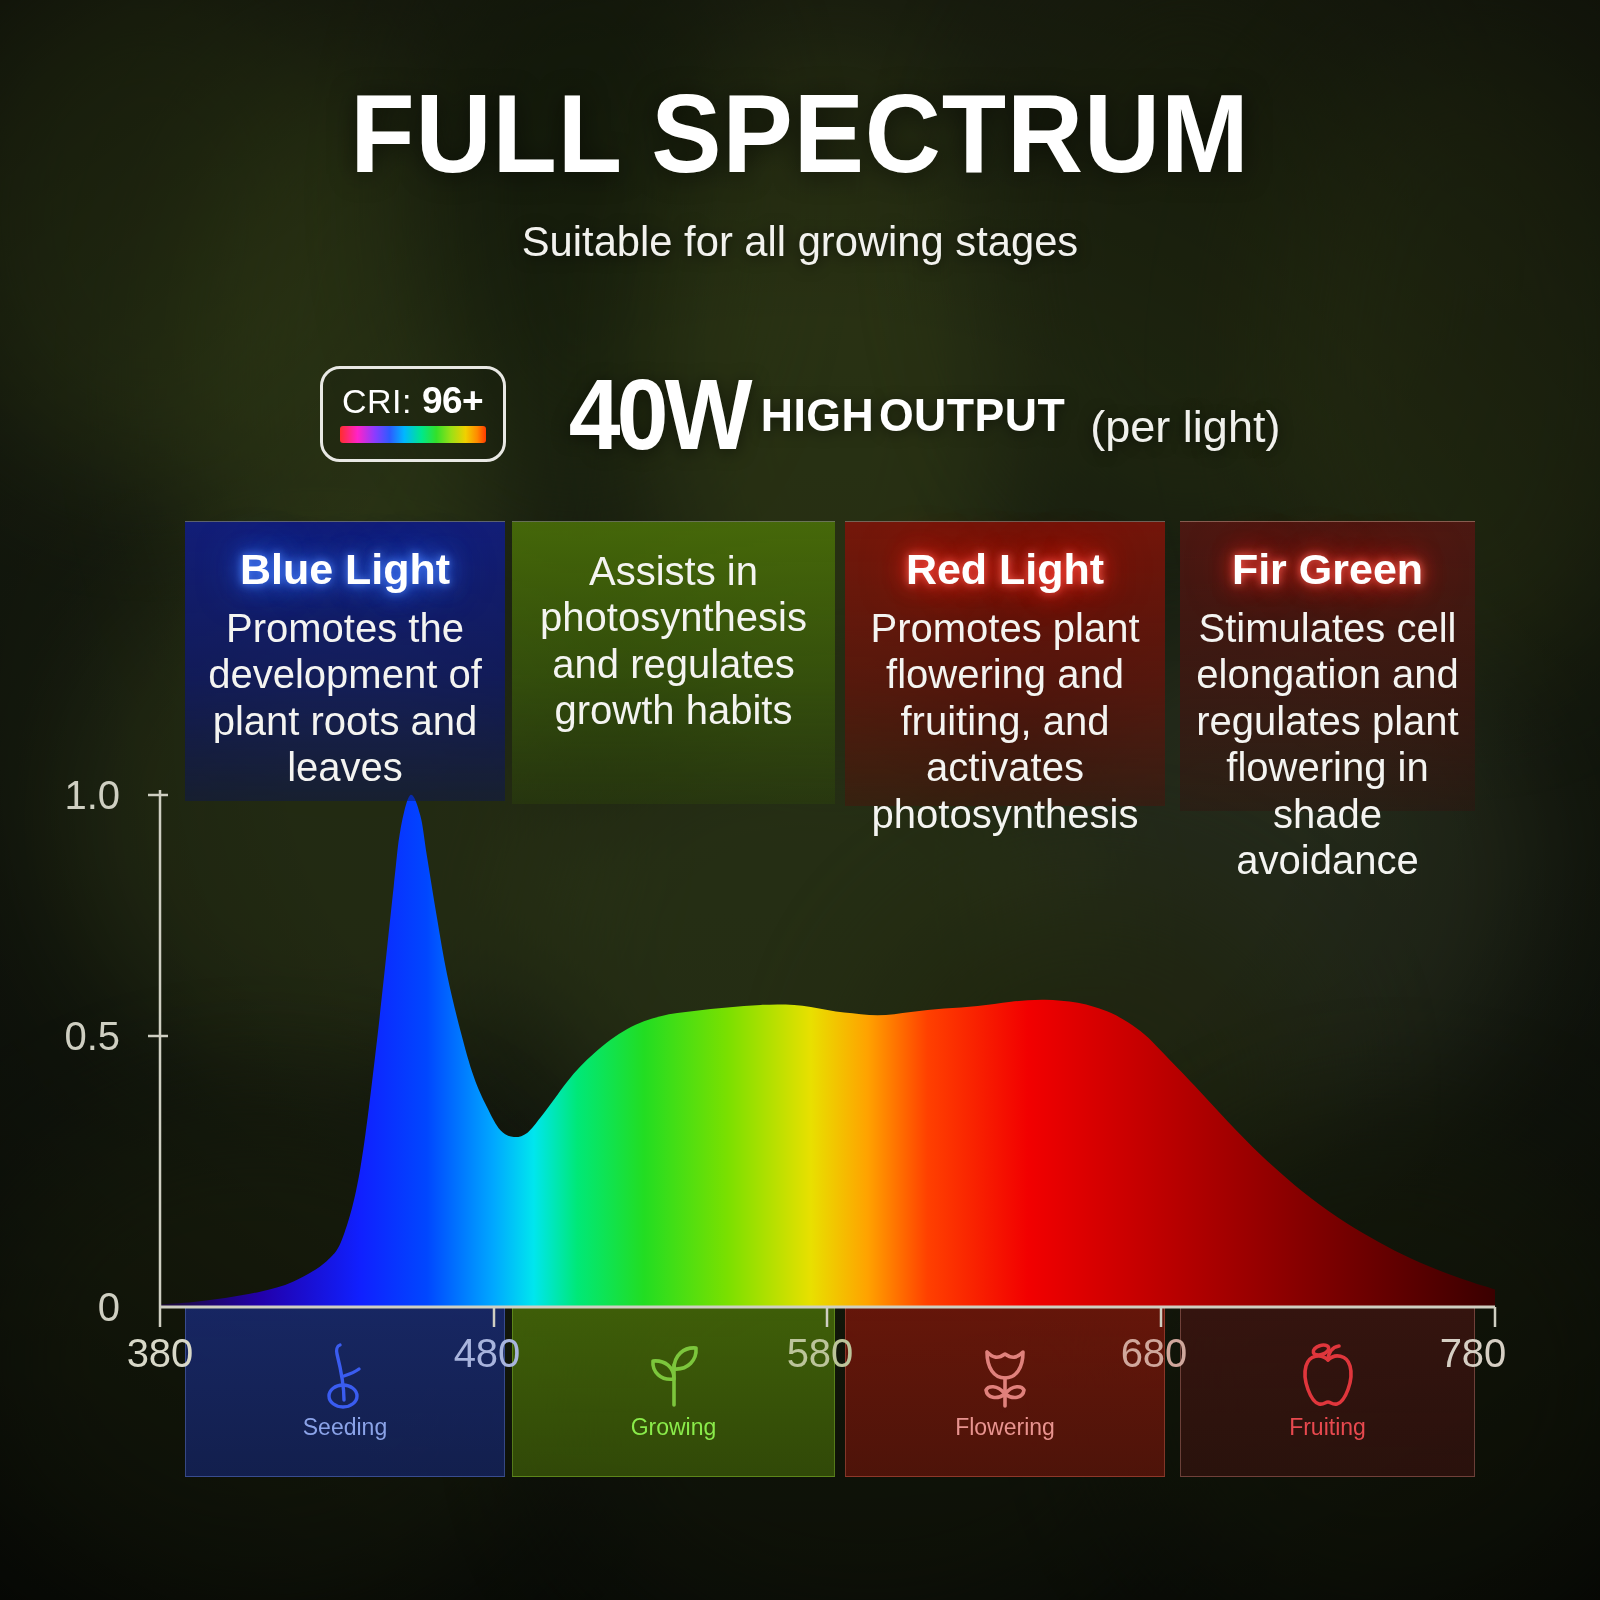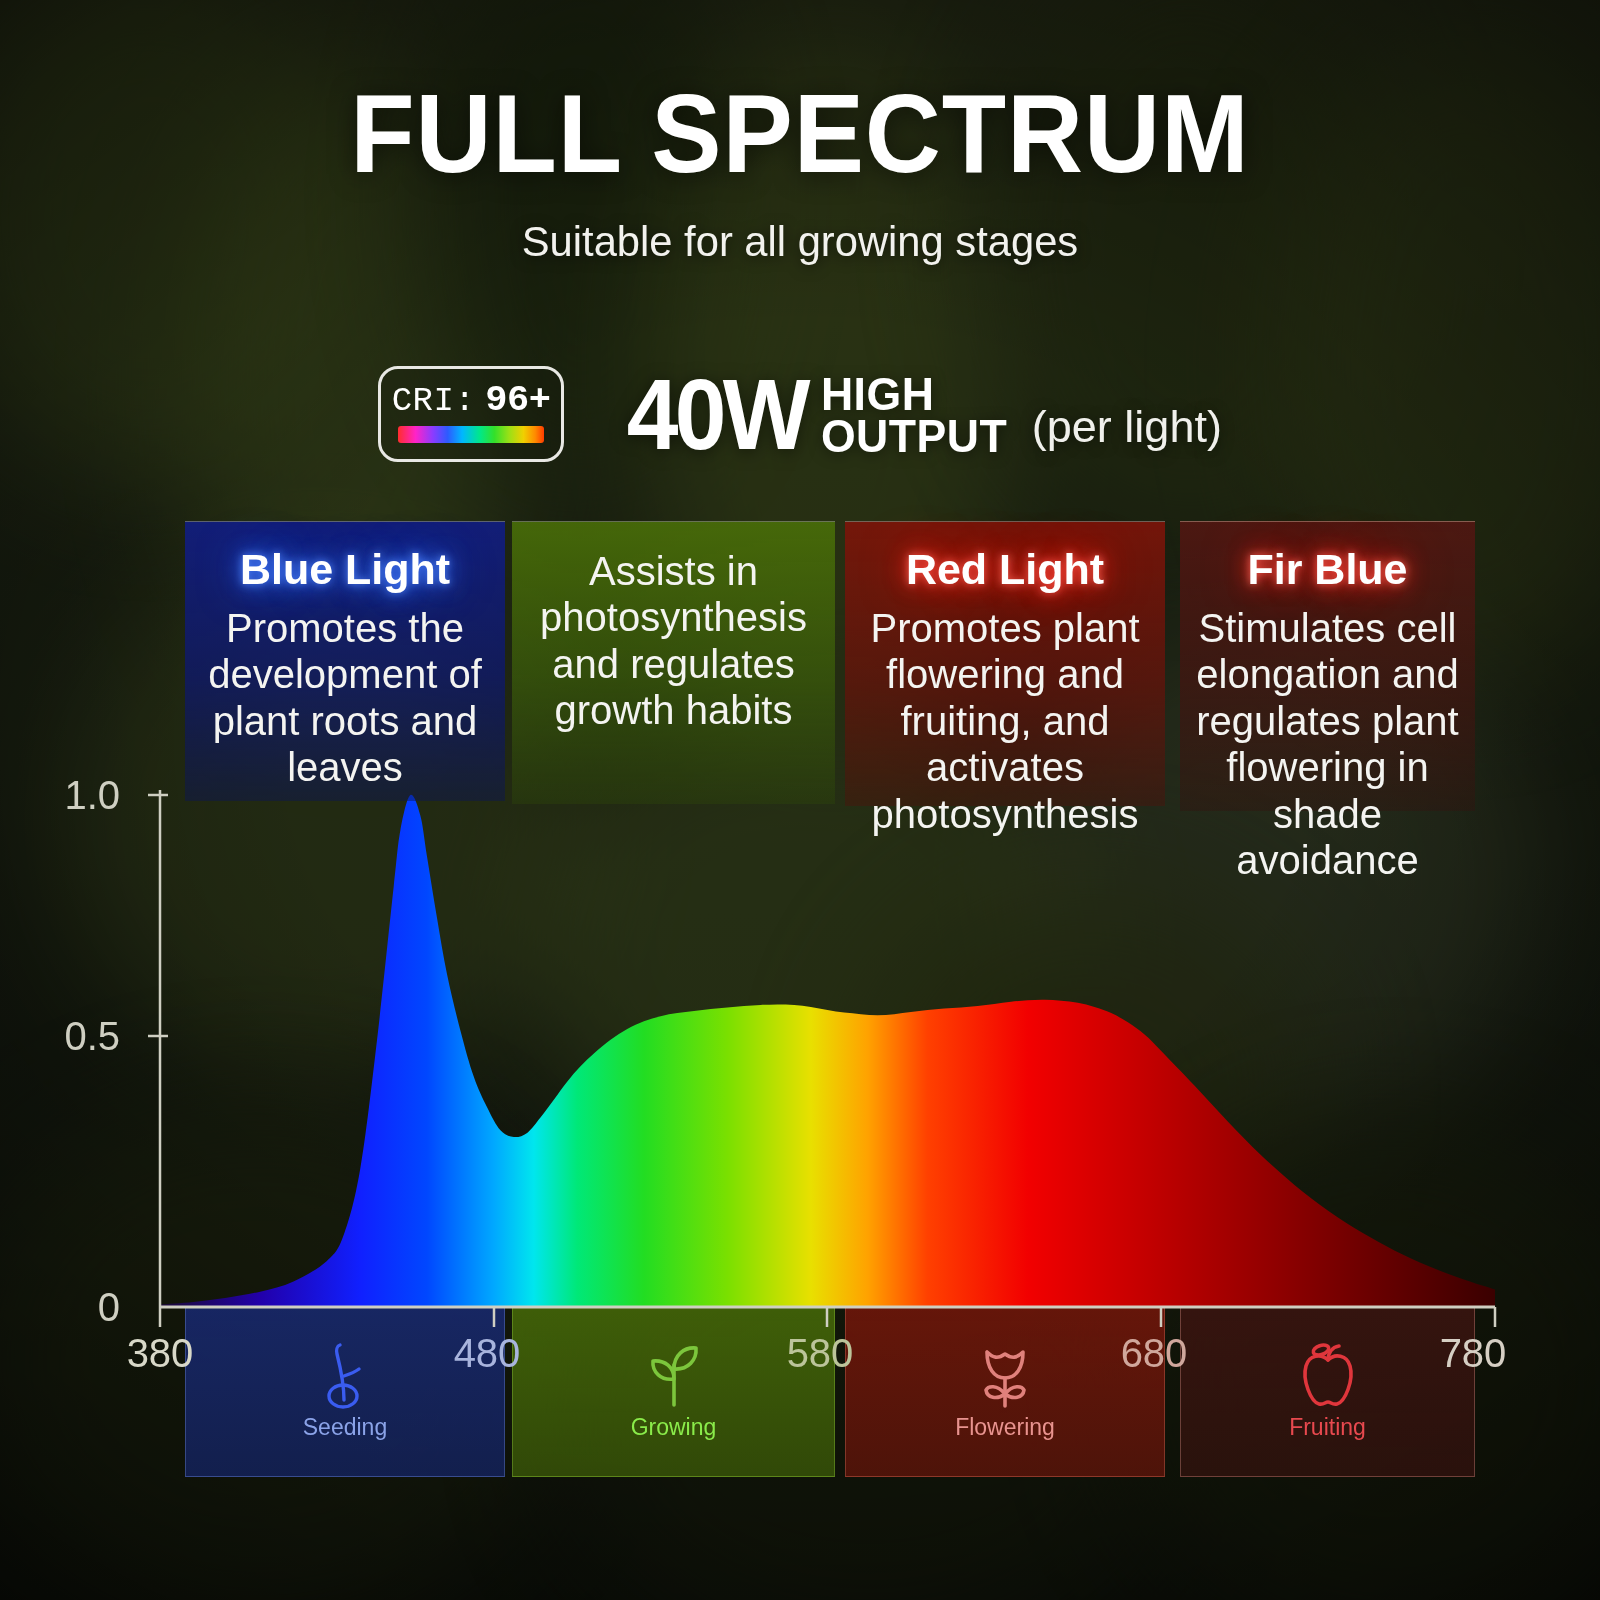--- a/index.html
+++ b/index.html
@@ -36,36 +36,35 @@
   }
 
   
   #spec-row{position:absolute;top:366px;left:0;right:0;z-index:20;
     display:flex;align-items:center;justify-content:center;gap:56px;}
   #cri-badge{
     width:186px;height:96px;border:3px solid #e8e8e4;border-radius:20px;
     display:flex;flex-direction:column;align-items:center;justify-content:center;
     gap:7px;padding:6px 0 9px 0;box-sizing:border-box;
     background:rgba(20,24,14,.22);
-    font-family:Liberation Mono, monospace;
   }
   #cri-text{display:flex;align-items:baseline;color:#fff;line-height:1;}
   #cri-label{font-size:34px;font-weight:normal;letter-spacing:.5px;}
   #cri-value{font-size:37px;font-weight:bold;letter-spacing:-.5px;margin-left:10px;}
   #cri-bar{
     width:146px;height:17px;border-radius:3px;
     background:linear-gradient(90deg,
       #ff2d2d 0%,#ff23c8 12%,#8a3cff 24%,#2d5bff 34%,
       #00b7ff 44%,#00e88a 56%,#33e02a 66%,#9ae016 76%,
       #f0d000 86%,#ff8a00 94%,#ff3c00 100%);
   }
   #watt-group{display:flex;align-items:center;}
   #watt-number{font-size:100px;font-weight:bold;color:#fff;line-height:.86;
     letter-spacing:-4px;transform:scaleX(.93);text-shadow:0 2px 18px rgba(0,0,0,.5);}
-  #watt-words{display:flex;flex-direction:column;color:#fff;line-height:.92;
+  #watt-words{display:flex;color:#fff;line-height:.92;
     margin-left:4px;padding-top:2px;}
   .watt-word{font-size:46px;font-weight:bold;letter-spacing:.5px;transform:scaleX(.97);
     text-shadow:0 2px 14px rgba(0,0,0,.5);}
   #watt-note{font-size:45px;color:#f0f0ec;font-weight:normal;margin-left:22px;
     align-self:flex-end;padding-bottom:4px;text-shadow:0 2px 14px rgba(0,0,0,.55);margin-top:28px;}
 
   
   #cards{position:absolute;top:521px;left:0;width:1600px;height:290px;z-index:14;}
   .card{position:absolute;top:0;box-sizing:border-box;padding:26px 14px 0 14px;
     text-align:center;border-top:1.5px solid rgba(255,255,255,.30);}
@@ -177,21 +176,21 @@
     <div class="card-desc">Promotes the development of plant roots and leaves</div>
   </div>
   <div class="card" id="card-green">
     <div class="card-desc">Assists in photosynthesis and regulates growth habits</div>
   </div>
   <div class="card" id="card-red">
     <div class="card-title">Red Light</div>
     <div class="card-desc">Promotes plant flowering and fruiting, and activates photosynthesis</div>
   </div>
   <div class="card" id="card-fir">
-    <div class="card-title">Fir Blue</div>
+    <div class="card-title">Fir Green</div>
     <div class="card-desc">Stimulates cell elongation and regulates plant flowering in shade avoidance</div>
   </div>
 </div>
 
 <svg id="chart" viewBox="0 0 1600 1600" xmlns="http://www.w3.org/2000/svg">
   <defs>
     <linearGradient id="spec-grad" gradientUnits="userSpaceOnUse" x1="160" y1="0" x2="1495" y2="0">
 
     <stop offset="0.00%" stop-color="#1b0a33"></stop>
         <stop offset="7.50%" stop-color="#2200aa"></stop>

